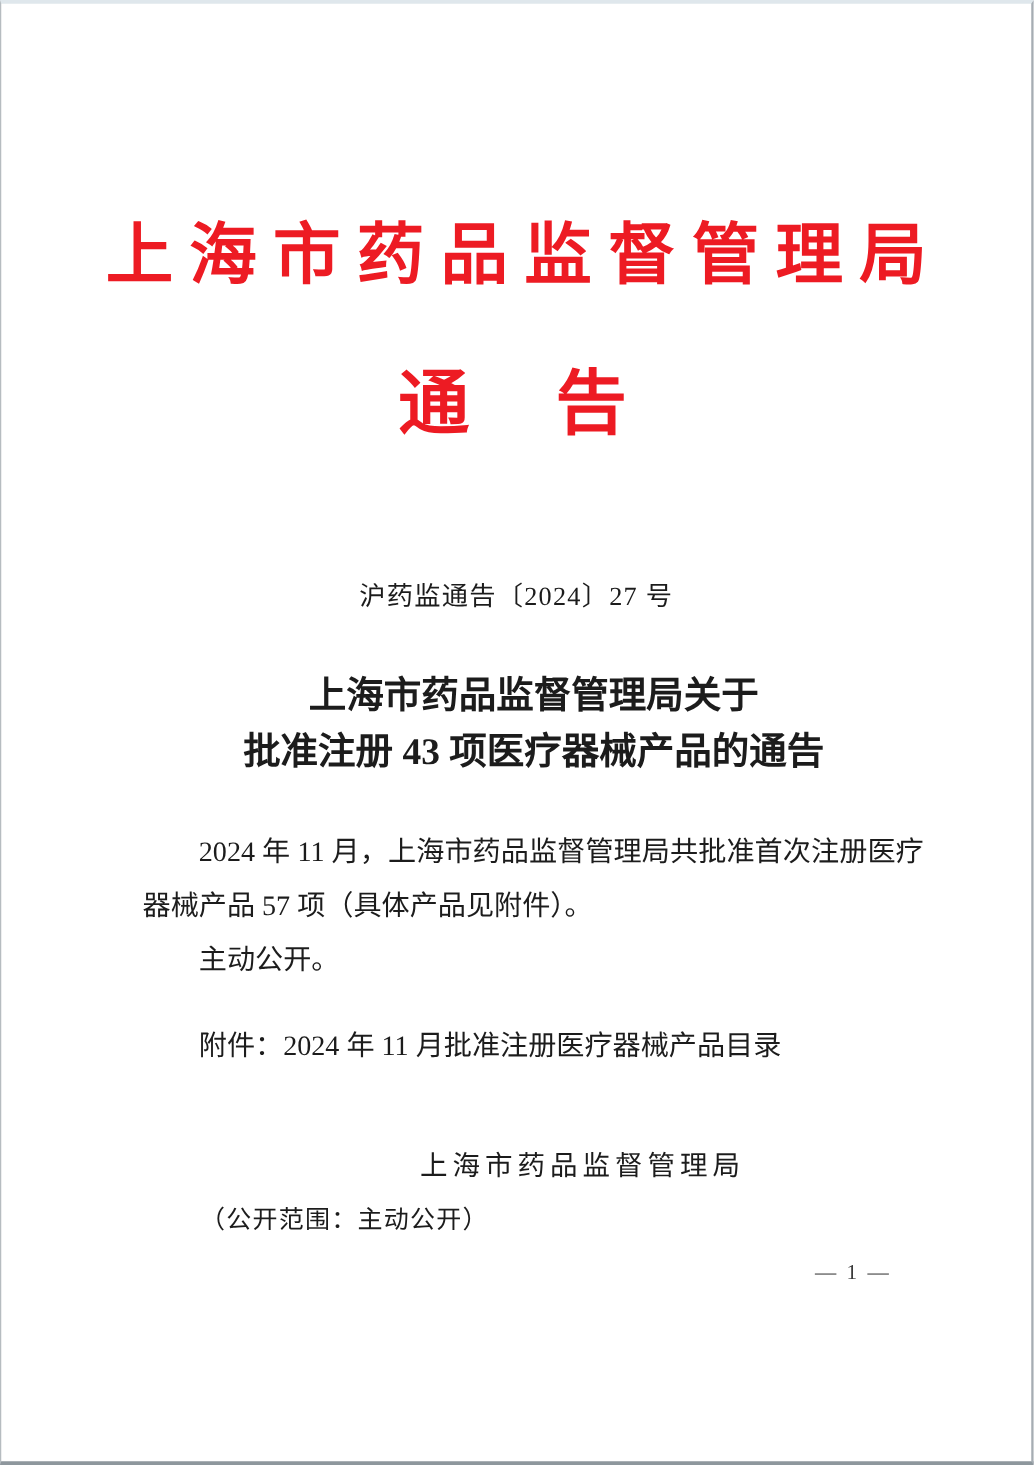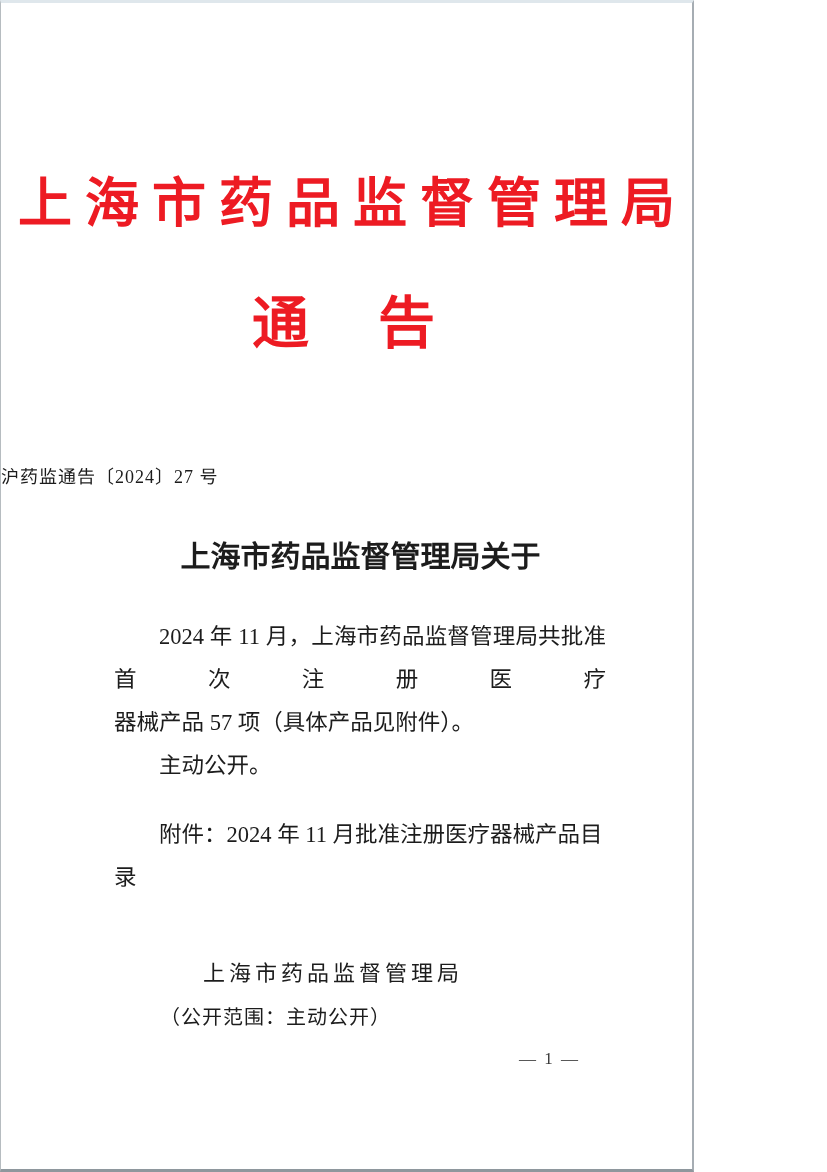--- a/index.html
+++ b/index.html
@@ -2,21 +2,21 @@
 <html lang="zh-CN" style="--accent: #ed1b23;"><head>
 <meta charset="utf-8">
 <style>
   html, body {
     margin: 0;
     padding: 0;
     background: #ffffff;
   }
   .page {
     position: relative;
-    width: 694px;
+    width: 827px;
     height: 1172px;
     box-sizing: border-box;
     background: #ffffff;
     border-style: solid;
     border-width: 3px 2px 3px 1px;
     border-color: #dfe7ec #a6adb3 #8e979d #b6bcc0;
     font-family: "Liberation Serif", "DejaVu Serif", serif;
     color: #1c1c1c;
     overflow: hidden;
   }
@@ -34,21 +34,22 @@
     margin-top: 62px;
     text-align: center;
     font-size: 57px;
     font-weight: bold;
     line-height: 1.0;
     letter-spacing: 6px;
     color: var(--accent, #ed1b23);
   }
   .doc-number {
     margin-top: 110px;
-    font-size: 18px;
+    text-align: center;
+    font-size: 21px;
     letter-spacing: 1px;
     line-height: 30px;
   }
   .doc-title {
     margin-top: 42px;
     text-align: center;
     font-size: 30px;
     font-weight: bold;
     line-height: 45px;
     padding-left: 28px;
@@ -116,20 +117,21 @@
 <div class="page">
 
   <div class="masthead">上海市药品监督管理局</div>
 
   <div class="notice-type">通　告</div>
 
   <div class="doc-number">沪药监通告〔2024〕27 号</div>
 
   <div class="doc-title">
     <div>上海市药品监督管理局关于</div>
+    <div>批准注册 43 项医疗器械产品的通告</div>
   </div>
 
   <div class="content">
 
     <div class="body-block">
       <p class="line-justified">2024 年 11 月，上海市药品监督管理局共批准首次注册医疗</p>
       <p>器械产品 57 项（具体产品见附件）。</p>
       <p class="indent">主动公开。</p>
     </div>
 

